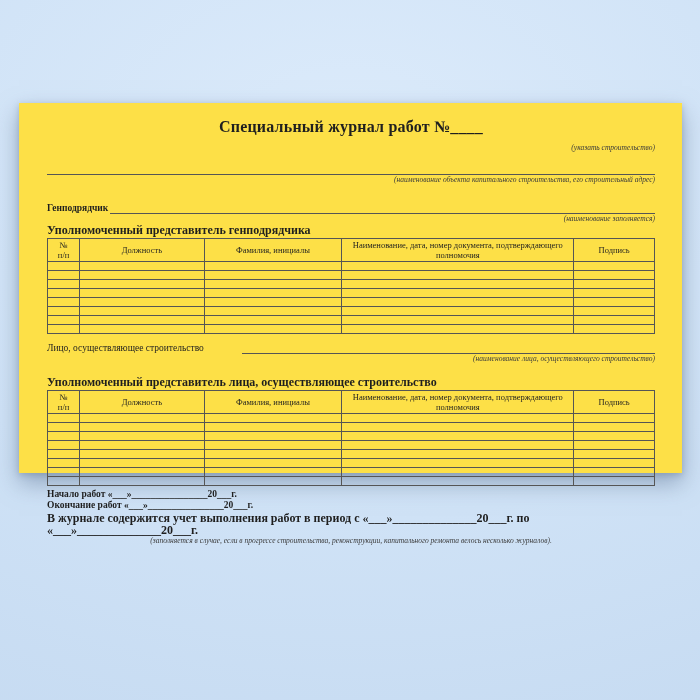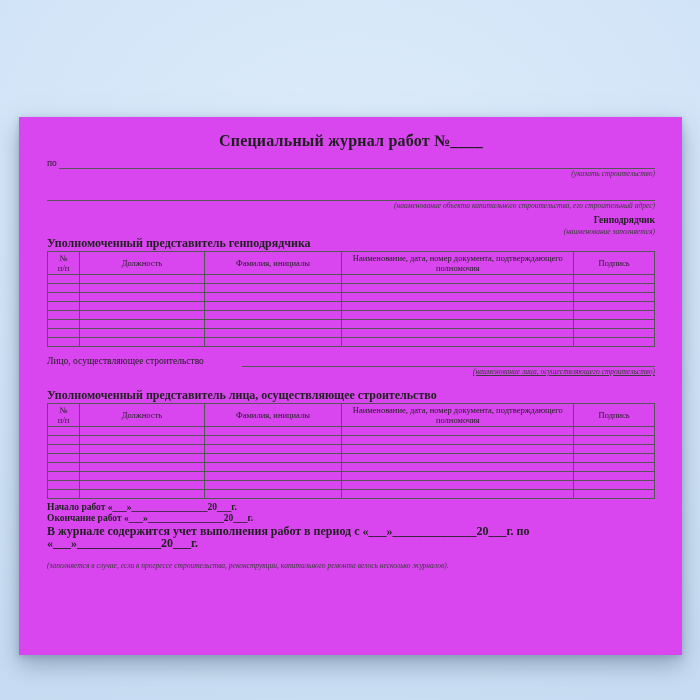--- a/index.html
+++ b/index.html
@@ -4,78 +4,74 @@
 <style>
   html, body { margin:0; padding:0; }
   body {
     width:700px; height:700px; overflow:hidden;
     background: radial-gradient(ellipse 130% 95% at 50% 22%, #dcebfb 0%, #cfe2f6 55%, #c5daf1 100%);
     font-family: "Liberation Serif", "DejaVu Serif", serif;
     color:#1f1f1f;
     position:relative;
   }
   .page {
-    position:absolute; left:19px; top:117px; width:663px; height:538px;
-    background:#d946ef;
+    position:absolute; left:19px; top:103px; width:663px; height:370px;
+    background:#fde047;
     box-shadow: 0 10px 22px rgba(96,118,148,.55), 0 2px 6px rgba(96,118,148,.35);
     box-sizing:border-box;
   }
   .content { padding:14px 27px 0 28px; }
 
   .title {
     font-size:16px; font-weight:bold; text-align:center;
     margin:0 0 7px 0; line-height:19px; letter-spacing:.2px;
   }
 
   .fill-row { display:flex; align-items:flex-end; font-size:9.5px; line-height:11px; height:12px; }
   .fill-row .label { white-space:nowrap; }
   .fill-row .label.bold { font-weight:bold; }
   .fill-row .line { flex:1; border-bottom:1px solid #555; height:11px; margin-left:2px; }
 
   .caption {
     font-size:7.5px; font-style:italic; color:#3a3a3a;
     text-align:right; line-height:9px; margin-top:0;
   }
-  .caption.shift-right { padding-left:90px;text-decoration:underline; }
+  .caption.shift-right { padding-left:90px; }
 
   .blank-line { margin-top:12px; height:10px; border-bottom:1px solid #555; }
 
-  .contractor-row { margin-top:5px;flex-direction:column; }
+  .contractor-row { margin-top:18px; }
   .builder-row { margin-top:8px;gap:36px; }
 
   .section-heading { font-size:12px; line-height:11px; margin-top:2px;font-weight:bold; }
   .section-heading.second { margin-top:14px; }
 
   table.roster { width:100%; border-collapse:collapse; table-layout:fixed; margin-top:2px; }
   table.roster th, table.roster td { border:1px solid #555; }
   table.roster th {
     font-size:8.5px; font-weight:normal; text-align:center; vertical-align:middle;
     padding:1px 2px; line-height:10px; white-space:pre-line;
   }
   table.roster td.empty { height:8px; padding:0; }
   col.c1 { width:5.3%; } col.c2 { width:20.5%; } col.c3 { width:22.7%; }
   col.c4 { width:38.2%; } col.c5 { width:13.3%; }
 
   .right-line { text-align:left; font-size:9.5px; font-weight:bold; line-height:11px; }
   .right-line.first { margin-top:3px; }
   .period-line { font-size:12px; font-weight:bold; line-height:12px; margin-top:1px; }
-  .footnote { font-size:7.5px; font-style:italic; color:#3a3a3a; line-height:9px; margin-top:12px; text-align:left; }
+  .footnote { font-size:7.5px; font-style:italic; color:#3a3a3a; line-height:9px; margin-top:0; text-align:center; }
 </style>
 </head>
 <body>
 
 <div class="page">
   <div class="content">
 
     <div class="title">Специальный журнал работ №____</div>
 
-    <div class="fill-row">
-      <span class="label">по</span>
-      <span class="line"></span>
-    </div>
     <div class="caption">(указать строительство)</div>
 
     <div class="blank-line"></div>
     <div class="caption">(наименование объекта капитального строительства, его строительный адрес)</div>
 
     <div class="fill-row contractor-row">
       <span class="label bold">Генподрядчик</span>
       <span class="line"></span>
     </div>
     <div class="caption">(наименование заполняется)</div>

